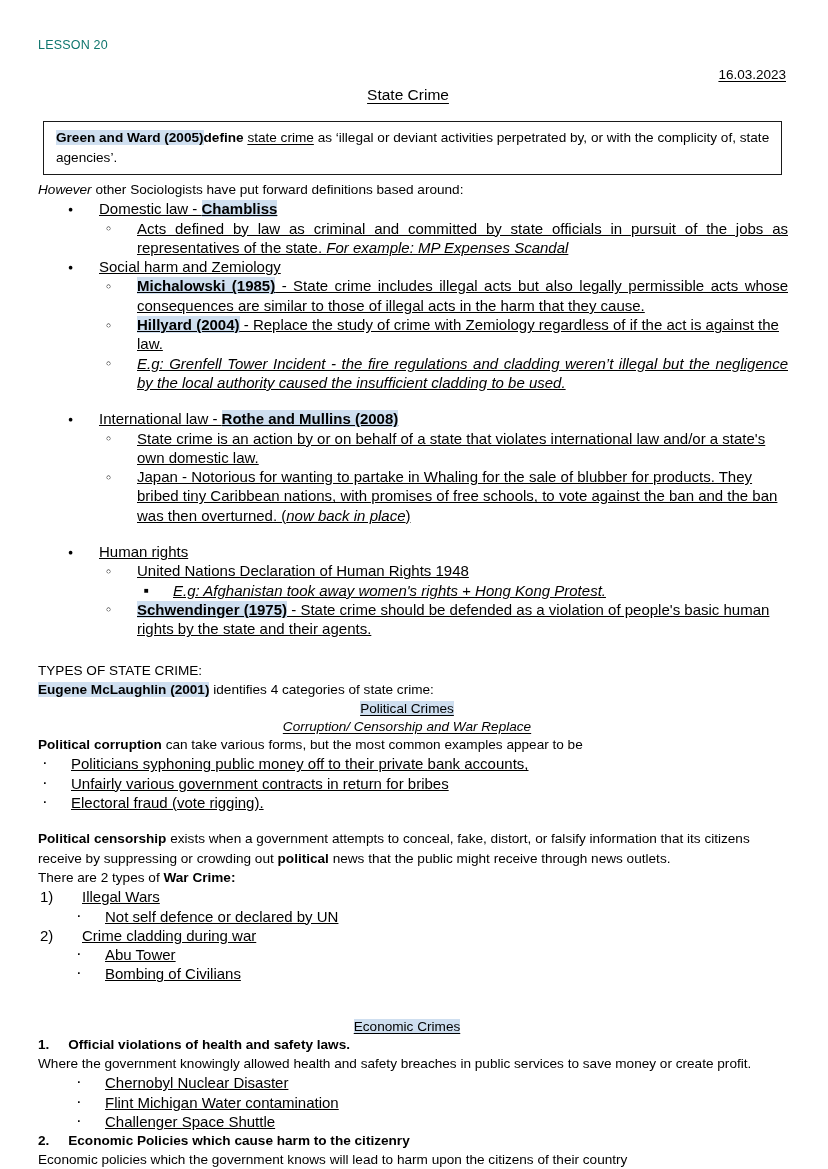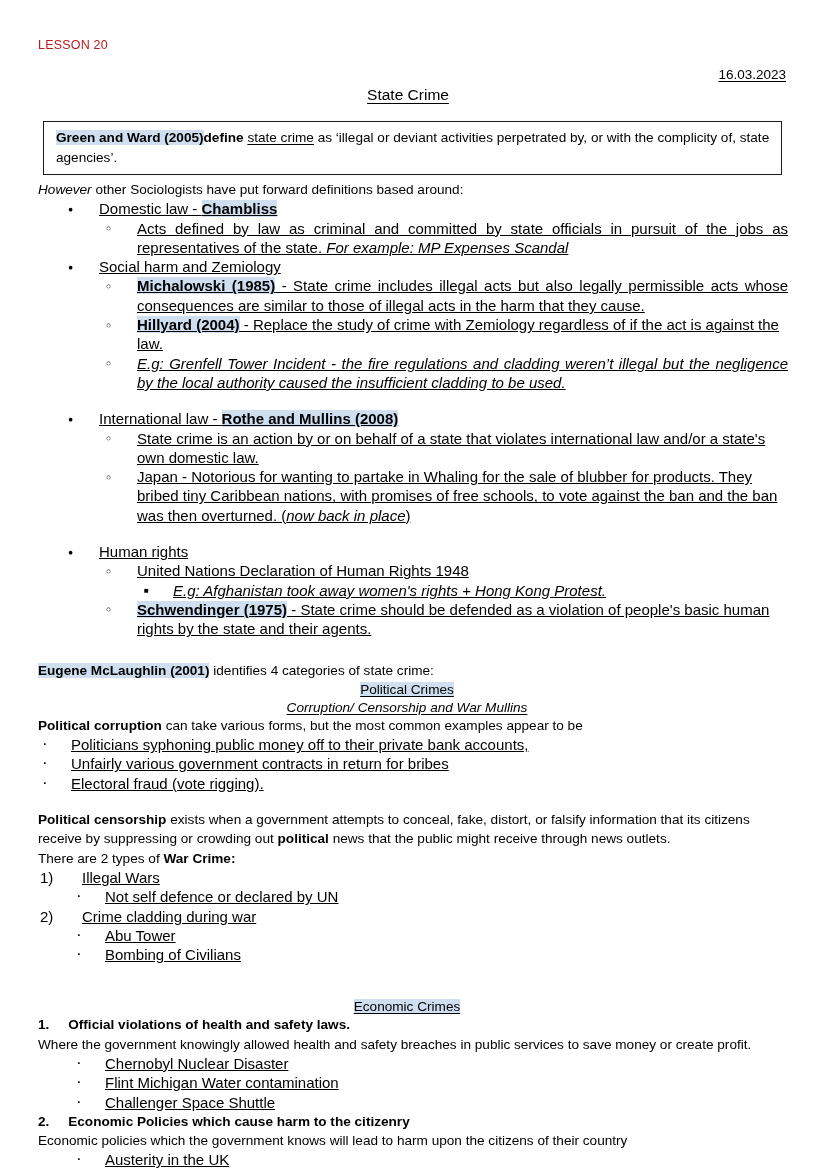--- a/index.html
+++ b/index.html
@@ -18,21 +18,21 @@
     width: 828px;
     height: 1169px;
     padding: 38px 40px 0 38px;
   }
 
   
   .lesson-label {
     font-size: 12.5px;
     letter-spacing: 0.2px;
     line-height: 15px;
-    color: #b91c1c;
+    color: #0f766e;
   }
   .date-row {
     text-align: right;
     margin-top: 12px;
     padding-right: 2px;
   }
   .date-text {
     font-size: 13.5px;
     text-decoration: underline;
     text-underline-offset: 2px;
@@ -213,29 +213,30 @@
     <li class="lvl3 i">
       <span>E.g: Afghanistan took away women's rights + Hong Kong Protest.</span>
     </li>
     <li class="lvl2">
       <span class="hl b">Schwendinger (1975)</span><span> - State crime should be defended as a violation of people's basic human rights by the state and their agents.</span>
     </li>
   </ul>
 
   <div class="gap-lg"></div>
 
+  <div class="sect-head">TYPES OF STATE CRIME:</div>
   <div class="sect-head">
     <span class="hl b">Eugene McLaughlin (2001)</span><span> identifies 4 categories of state crime:</span>
   </div>
 
   <div class="center-ind">
     <span class="hl u" style="font-size:13.6px;">Political Crimes</span>
   </div>
   <div class="center-ind">
-    <span class="i u" style="font-size:13.6px;">Corruption/ Censorship and War Mullins</span>
+    <span class="i u" style="font-size:13.6px;">Corruption/ Censorship and War Replace</span>
   </div>
 
   <div class="block-para">
     <span class="b">Political corruption</span><span> can take various forms, but the most common examples appear to be</span>
   </div>
 
   <ul>
     <li class="dot"><span>Politicians syphoning public money off to their private bank accounts,</span></li>
     <li class="dot"><span>Unfairly various government contracts in return for bribes</span></li>
     <li class="dot"><span>Electoral fraud (vote rigging).</span></li>

